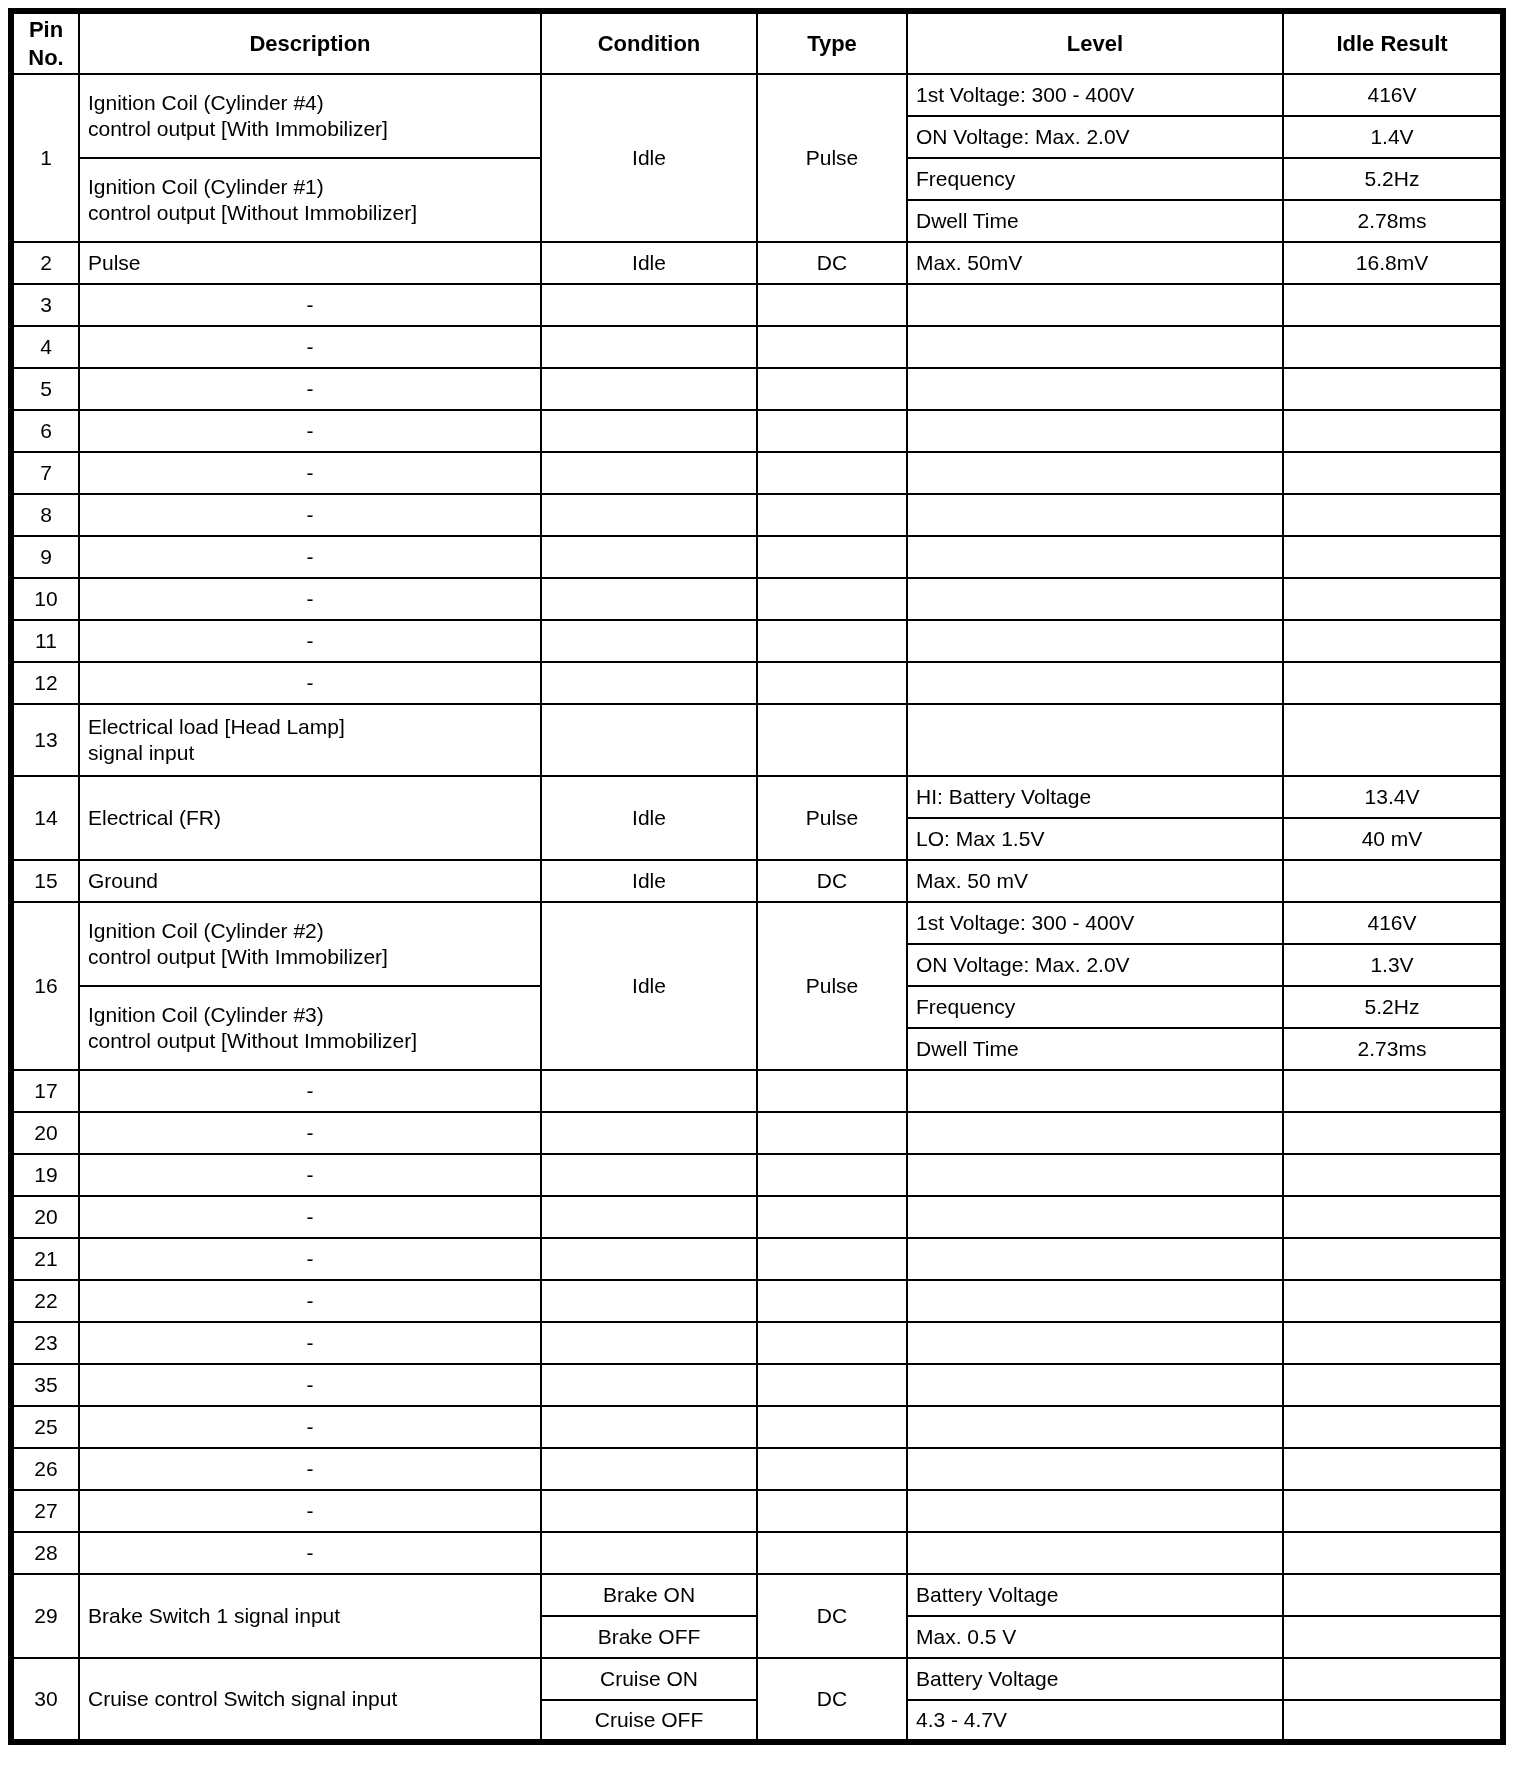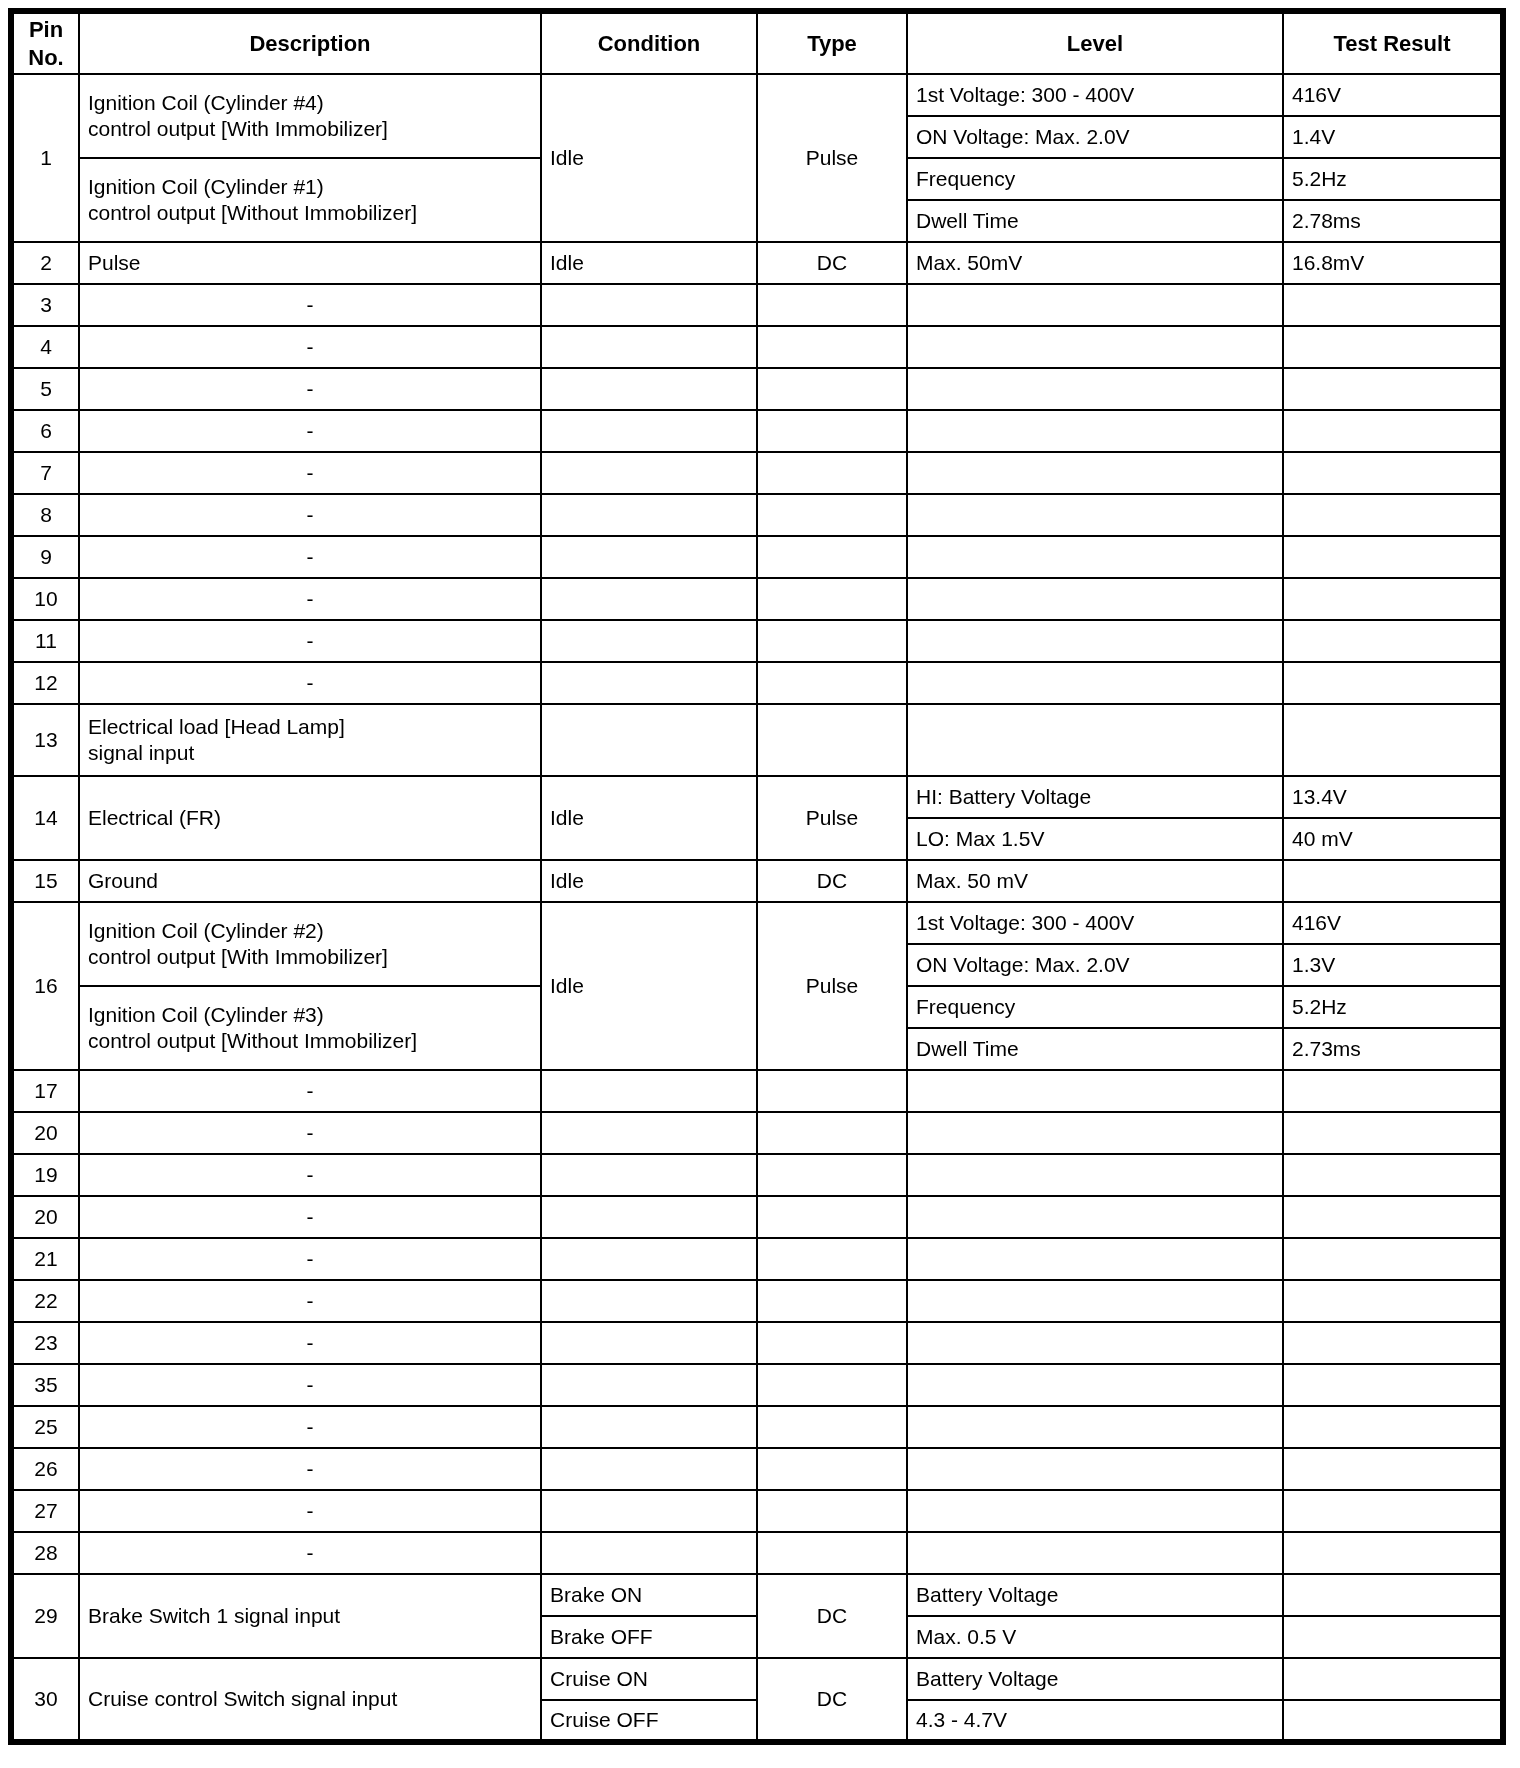--- a/index.html
+++ b/index.html
@@ -42,24 +42,24 @@
   }
   .pin-table tbody tr {
     height: 42px;
   }
   .pin-table tbody tr.tall {
     height: 72px;
   }
   .c-pin    { text-align: center; }
   .c-desc   { text-align: left; padding-left: 10px; white-space: pre-line; margin-top: 6px; }
   .c-center { text-align: center; padding-left: 8px; }
-  .c-cond   { text-align: left; margin-left: 32px; }
+  .c-cond   { text-align: center; margin-left: 32px; }
   .c-type   { text-align: center; }
   .c-level  { text-align: left; padding-left: 10px; }
-  .c-result { text-align: left; }
+  .c-result { text-align: center; }
 </style>
 </head>
 <body>
 
 <table class="pin-table">
   <colgroup>
     <col style="width:68px">
     <col style="width:462px">
     <col style="width:216px">
     <col style="width:150px">
@@ -67,21 +67,21 @@
     <col style="width:220px">
   </colgroup>
   <thead>
     <tr>
       <th>Pin
 No.</th>
       <th>Description</th>
       <th>Condition</th>
       <th>Type</th>
       <th>Level</th>
-      <th>Test Result</th>
+      <th>Idle Result</th>
     </tr>
   </thead>
   <tbody>
       <tr>
         <td class="c-pin" rowspan="4">1</td>
         <td class="c-desc" rowspan="2">Ignition Coil (Cylinder #4)
 control output [With Immobilizer]</td>
         <td class="c-cond" rowspan="4">Idle</td>
         <td class="c-type" rowspan="4">Pulse</td>
         <td class="c-level">1st Voltage: 300 - 400V</td>

